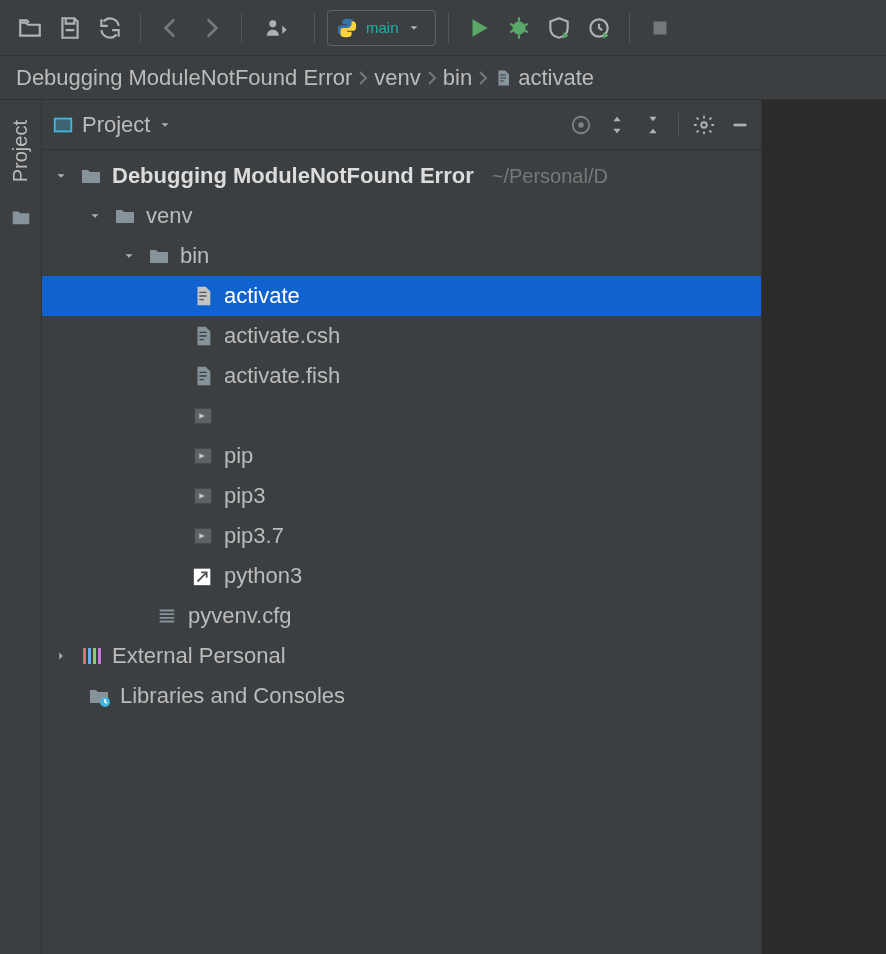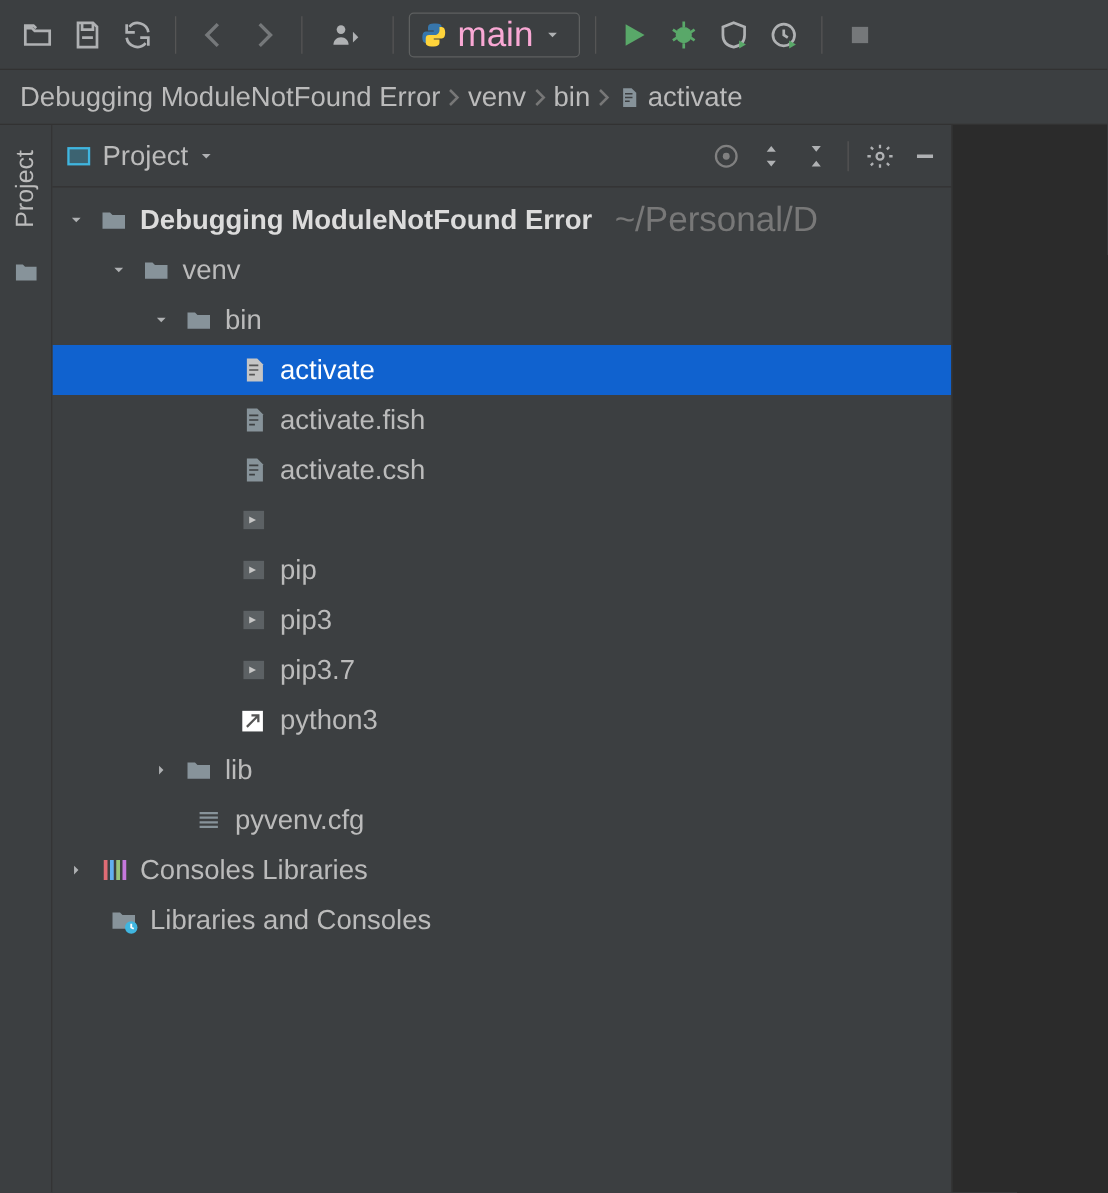--- a/index.html
+++ b/index.html
@@ -34,21 +34,21 @@
   }
   .run-config {
     display: flex; align-items: center;
     border: 1px solid #5e6060;
     border-radius: 4px;
     padding: 4px 14px 4px 8px;
     gap: 8px;
     height: 36px;
   }
   .py-logo { width: 22px; height: 22px; }
-  .run-config span { color: #f9a8d4; font-size: 28px; }
+  .run-config span { color: #14b8a6; font-size: 15px; }
 
   
   .breadcrumb {
     height: 44px;
     display: flex; align-items: center;
     padding: 0 16px;
     gap: 6px;
     border-bottom: 1px solid #323232;
   }
   .bc-item {
@@ -103,21 +103,21 @@
     display: flex; align-items: center;
     height: 40px;
     white-space: nowrap;
     gap: 8px;
     padding-right: 8px;
   }
   .tree-row.selected { background: #1062cf; color:#fff; }
   .tree-row .chev { width:18px; display:flex; justify-content:center; color:#afb1b3; }
   .tree-row .ticon { width:26px; height:26px; display:flex; align-items:center; justify-content:center; }
   .tree-row .label { font-size: 22px; }
-  .tree-row .hint { color:#787878; margin-left:10px; font-size:28px; overflow:hidden; text-overflow:ellipsis; }
+  .tree-row .hint { color:#787878; margin-left:10px; font-size:20px; overflow:hidden; text-overflow:ellipsis; }
   .bold { font-weight:600; color:#dcdcdc; }
 
   .folder-icon { fill:#87939a; }
   .file-icon { fill:#87939a; }
 
   .editor-area { flex:1; background:#2b2b2b; }
 
   svg { display:block; }
 </style>
 </head>
@@ -330,30 +330,30 @@
           </span>
         <span class="label">activate</span>
       </div>
       <div class="tree-row" style="padding-left:148px">
         <span class="ticon">
             <svg width="22" height="22" viewBox="0 0 24 24">
               <path class="file-icon" d="M6 2h9l5 5v15H6z"></path>
               <path d="M8 8h8M8 12h8M8 16h5" stroke="#3c3f41" stroke-width="1.5"></path>
             </svg>
           </span>
-        <span class="label">activate.fish</span>
+        <span class="label">activate.csh</span>
       </div>
       <div class="tree-row" style="padding-left:148px">
         <span class="ticon">
             <svg width="22" height="22" viewBox="0 0 24 24">
               <path class="file-icon" d="M6 2h9l5 5v15H6z"></path>
               <path d="M8 8h8M8 12h8M8 16h5" stroke="#3c3f41" stroke-width="1.5"></path>
             </svg>
           </span>
-        <span class="label">activate.csh</span>
+        <span class="label">activate.fish</span>
       </div>
       <div class="tree-row" style="padding-left:148px">
         <span class="ticon">
             <svg width="22" height="22" viewBox="0 0 24 24">
               <rect x="3" y="4" width="18" height="16" fill="#5c6164"></rect>
               <path d="M8 9l6 3-6 3z" fill="#c5c5c5"></path>
             </svg>
           </span>
       </div>
       <div class="tree-row" style="padding-left:148px">
@@ -387,33 +387,20 @@
         <span class="ticon">
             <svg width="22" height="22" viewBox="0 0 24 24">
               <rect x="2" y="4" width="18" height="18" fill="#fff"></rect>
               <path d="M6 18l10-10M10 8h6v6" stroke="#555" stroke-width="2" fill="none"></path>
             </svg>
           </span>
         <span class="label">python3</span>
       </div>
 
 
-      <div class="tree-row" style="padding-left:78px">
-        <span class="chev">
-            <svg width="14" height="14" viewBox="0 0 24 24">
-              <path d="M9 6l6 6-6 6z" fill="#afb1b3"></path>
-            </svg>
-          </span>
-        <span class="ticon">
-            <svg width="24" height="24" viewBox="0 0 24 24">
-              <path class="folder-icon" d="M3 6h6l2 2h10v11H3z"></path>
-            </svg>
-          </span>
-        <span class="label">lib</span>
-      </div>
 
       <div class="tree-row" style="padding-left:112px">
         <span class="ticon">
             <svg width="22" height="22" viewBox="0 0 24 24">
               <path d="M4 6h16M4 10h16M4 14h16M4 18h16" stroke="#87939a" stroke-width="2"></path>
             </svg>
           </span>
         <span class="label">pyvenv.cfg</span>
       </div>
 
@@ -424,21 +411,21 @@
             </svg>
           </span>
         <span class="ticon">
             <svg width="24" height="24" viewBox="0 0 24 24">
               <rect x="4" y="4" width="3" height="16" fill="#e06c75"></rect>
               <rect x="9" y="4" width="3" height="16" fill="#61afef"></rect>
               <rect x="14" y="4" width="3" height="16" fill="#98c379"></rect>
               <rect x="19" y="4" width="3" height="16" fill="#c678dd"></rect>
             </svg>
           </span>
-        <span class="label">Consoles Libraries</span>
+        <span class="label">External Personal</span>
       </div>
 
       <div class="tree-row" style="padding-left:44px">
         <span class="ticon">
             <svg width="24" height="24" viewBox="0 0 24 24">
               <path fill="#87939a" d="M3 6h6l2 2h10v11H3z"></path>
               <circle cx="18" cy="18" r="5" fill="#40b6e0"></circle>
               <path d="M18 15v3l2 1" stroke="#fff" stroke-width="1.5" fill="none"></path>
             </svg>
           </span>

